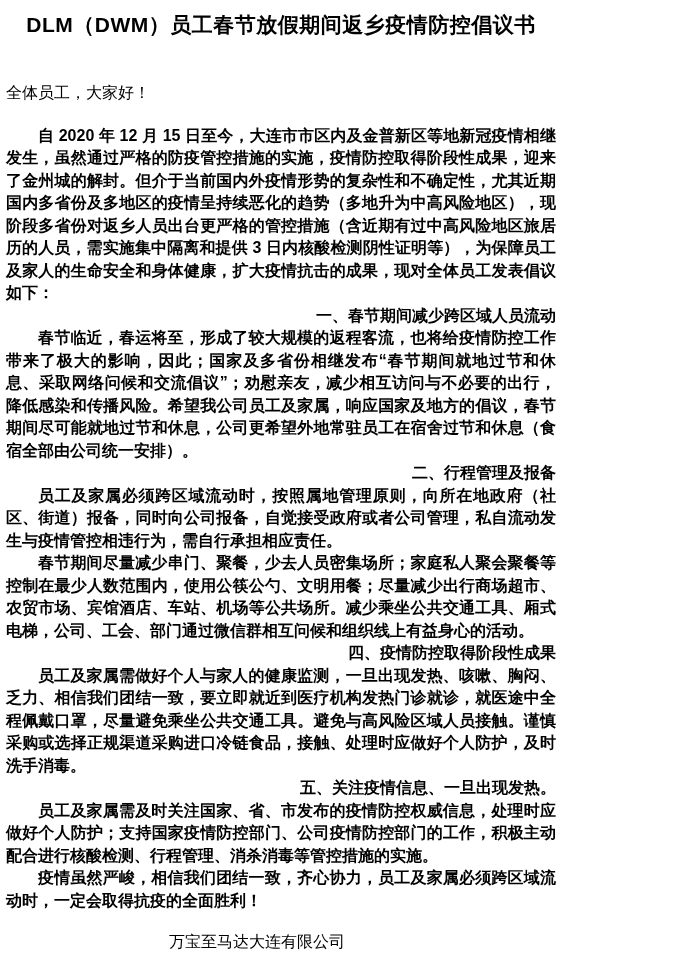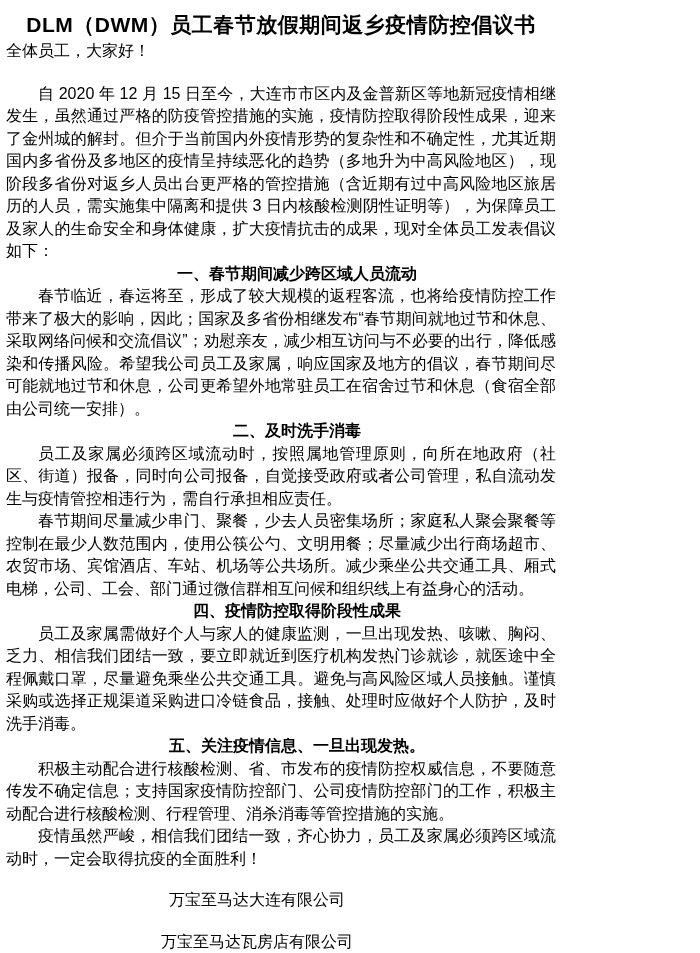--- a/index.html
+++ b/index.html
@@ -29,35 +29,37 @@
   .body-text {
     font-size: 16px;
     line-height: 22.5px;
   }
   p {
     margin: 0;
     text-align: justify;
     word-break: break-all;
   }
   .greeting {
+    margin-top: 42px;
     text-indent: 0;
   }
   .indent {
     text-indent: 2em;
+    font-weight: bold;
   }
   .intro {
     margin-top: 20px;
   }
   .section-heading {
     margin: 0;
     font-size: 16px;
     line-height: 22.5px;
     font-weight: bold;
     padding-left: 2em;
-    text-align: center;
+    text-align: right;
   }
   .sig-block {
     margin-top: 14px;
     text-align: right;
     padding-right: 48px;
   }
   .sig-line {
     text-align: center;
     margin-top: 19px;
     line-height: 22.5px;
@@ -77,30 +79,30 @@
 
   <div class="body-text">
 
     <p class="greeting">全体员工，大家好！</p>
 
     <p class="indent intro">自 2020 年 12 月 15 日至今，大连市市区内及金普新区等地新冠疫情相继发生，虽然通过严格的防疫管控措施的实施，疫情防控取得阶段性成果，迎来了金州城的解封。但介于当前国内外疫情形势的复杂性和不确定性，尤其近期国内多省份及多地区的疫情呈持续恶化的趋势（多地升为中高风险地区），现阶段多省份对返乡人员出台更严格的管控措施（含近期有过中高风险地区旅居历的人员，需实施集中隔离和提供 3 日内核酸检测阴性证明等），为保障员工及家人的生命安全和身体健康，扩大疫情抗击的成果，现对全体员工发表倡议如下：</p>
 
     <h2 class="section-heading">一、春节期间减少跨区域人员流动</h2>
     <p class="indent">春节临近，春运将至，形成了较大规模的返程客流，也将给疫情防控工作带来了极大的影响，因此；国家及多省份相继发布“春节期间就地过节和休息、采取网络问候和交流倡议”；劝慰亲友，减少相互访问与不必要的出行，降低感染和传播风险。希望我公司员工及家属，响应国家及地方的倡议，春节期间尽可能就地过节和休息，公司更希望外地常驻员工在宿舍过节和休息（食宿全部由公司统一安排）。</p>
 
-    <h2 class="section-heading">二、及时洗手消毒</h2>
+    <h2 class="section-heading">二、行程管理及报备</h2>
     <p class="indent">员工及家属必须跨区域流动时，按照属地管理原则，向所在地政府（社区、街道）报备，同时向公司报备，自觉接受政府或者公司管理，私自流动发生与疫情管控相违行为，需自行承担相应责任。</p>
 
     <p class="indent">春节期间尽量减少串门、聚餐，少去人员密集场所；家庭私人聚会聚餐等控制在最少人数范围内，使用公筷公勺、文明用餐；尽量减少出行商场超市、农贸市场、宾馆酒店、车站、机场等公共场所。减少乘坐公共交通工具、厢式电梯，公司、工会、部门通过微信群相互问候和组织线上有益身心的活动。</p>
 
     <h2 class="section-heading">四、疫情防控取得阶段性成果</h2>
     <p class="indent">员工及家属需做好个人与家人的健康监测，一旦出现发热、咳嗽、胸闷、乏力、相信我们团结一致，要立即就近到医疗机构发热门诊就诊，就医途中全程佩戴口罩，尽量避免乘坐公共交通工具。避免与高风险区域人员接触。谨慎采购或选择正规渠道采购进口冷链食品，接触、处理时应做好个人防护，及时洗手消毒。</p>
 
     <h2 class="section-heading">五、关注疫情信息、一旦出现发热。</h2>
-    <p class="indent">积极主动配合进行核酸检测、省、市发布的疫情防控权威信息，不要随意传发不确定信息；支持国家疫情防控部门、公司疫情防控部门的工作，积极主动配合进行核酸检测、行程管理、消杀消毒等管控措施的实施。</p>
+    <p class="indent">员工及家属需及时关注国家、省、市发布的疫情防控权威信息，处理时应做好个人防护；支持国家疫情防控部门、公司疫情防控部门的工作，积极主动配合进行核酸检测、行程管理、消杀消毒等管控措施的实施。</p>
 
     <p class="indent">疫情虽然严峻，相信我们团结一致，齐心协力，员工及家属必须跨区域流动时，一定会取得抗疫的全面胜利！</p>
 
     <div class="sig-block">
       <p class="sig-line">万宝至马达大连有限公司</p>
       <p class="sig-line">万宝至马达瓦房店有限公司</p>
       <p class="date-line">2021 年 1 月 18 日</p>
     </div>
 
   </div>

